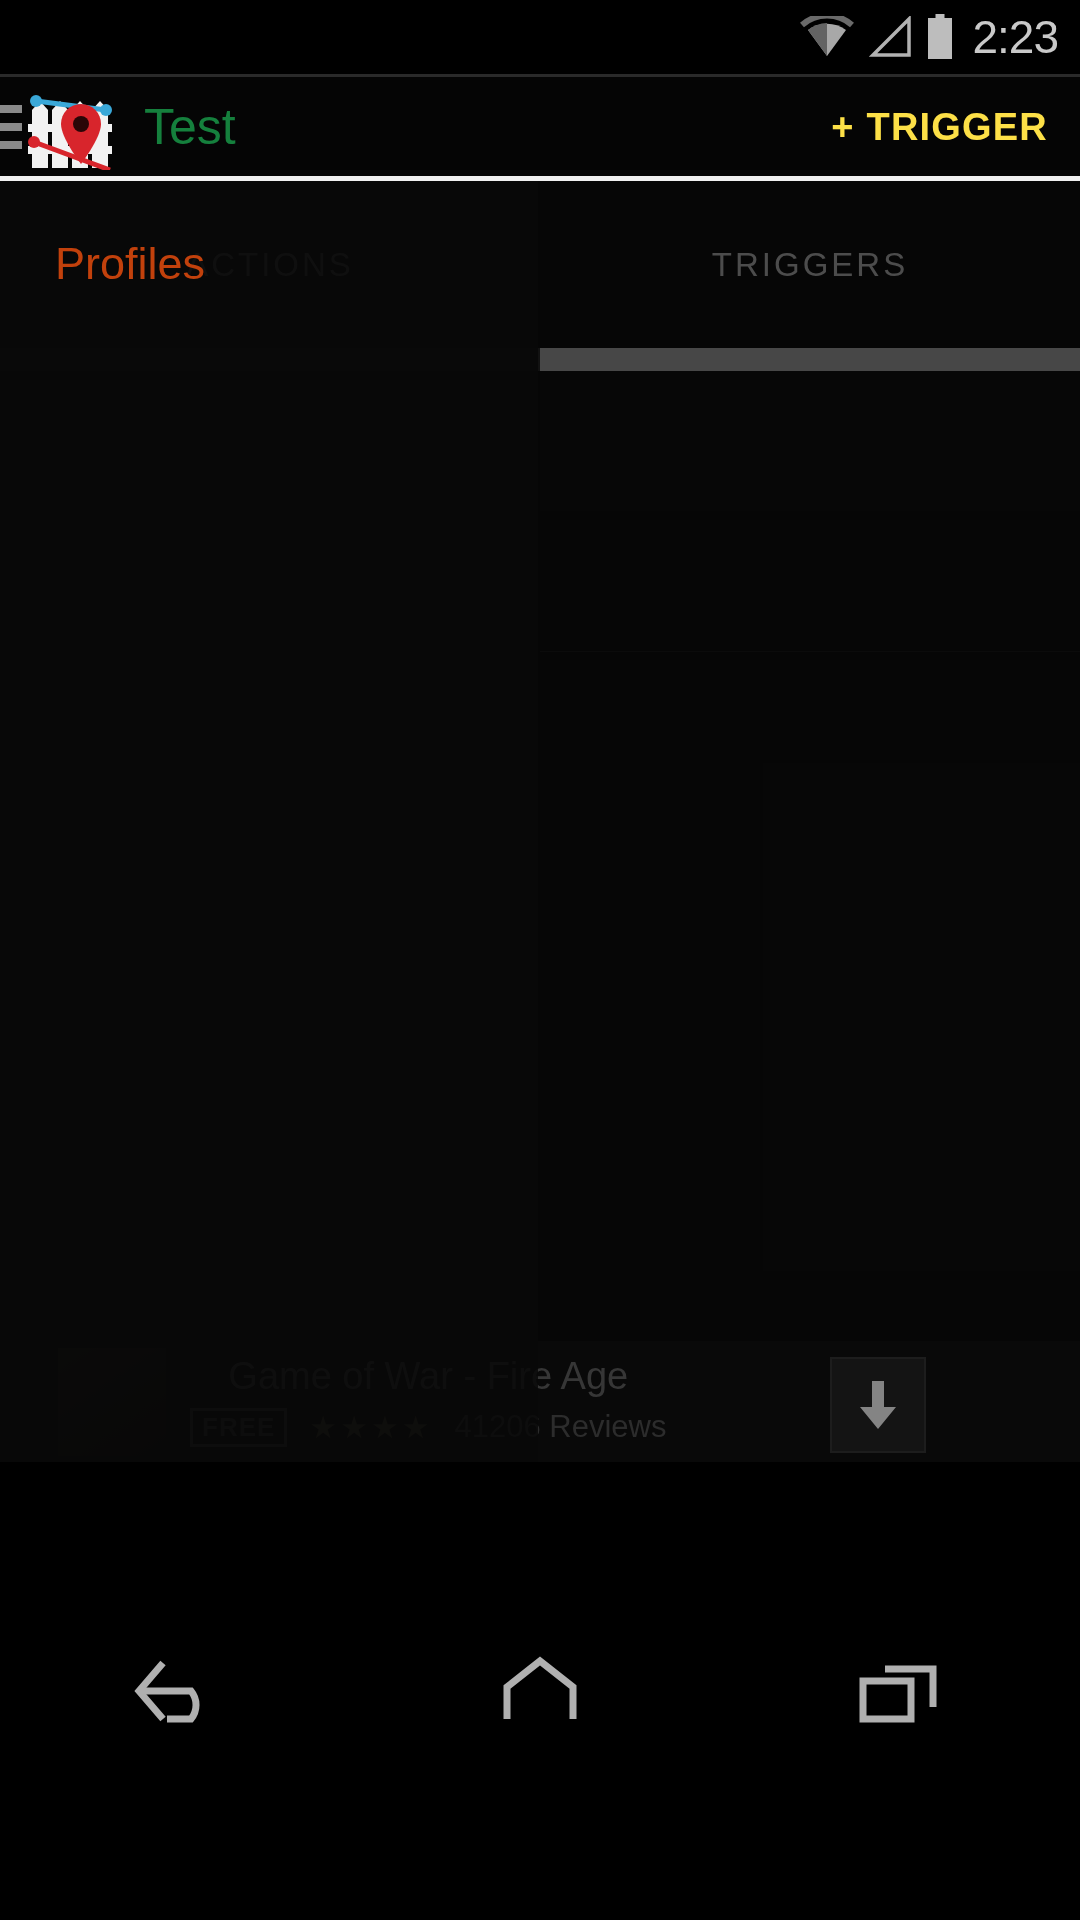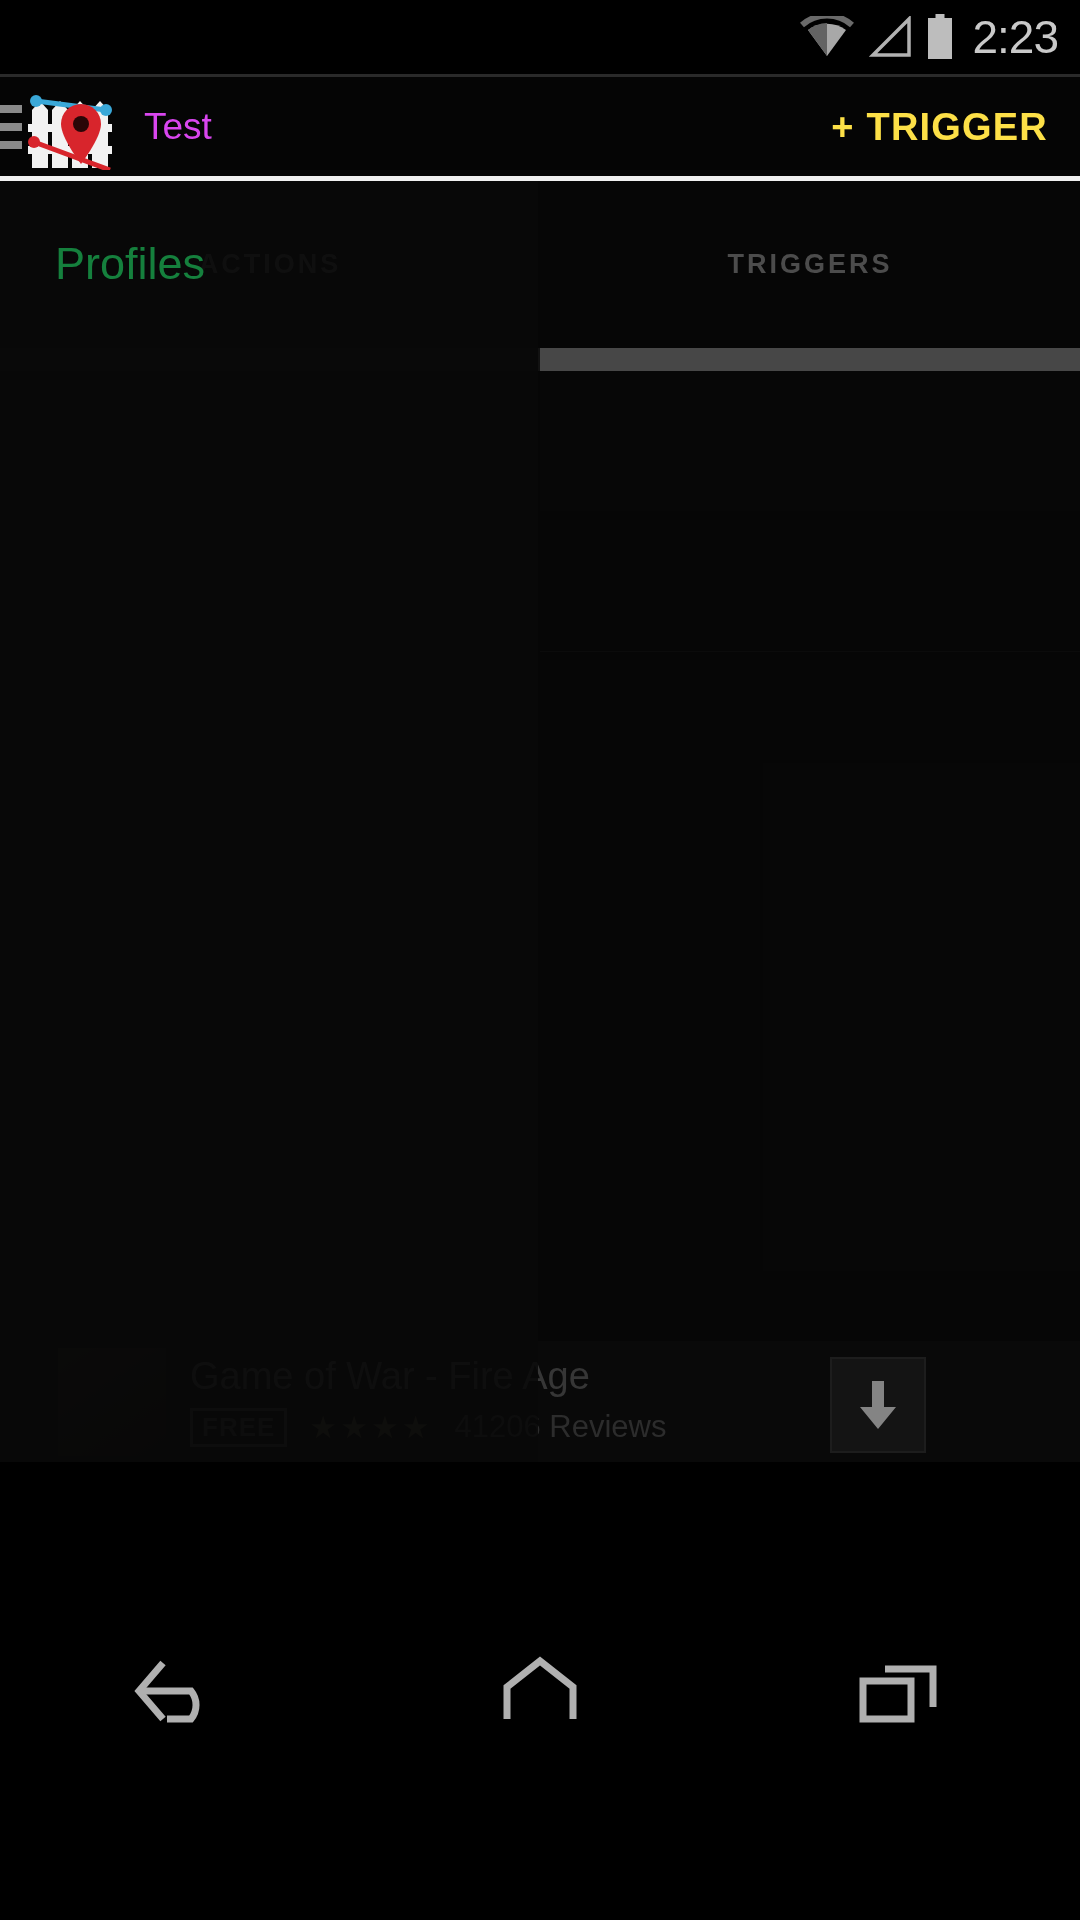--- a/index.html
+++ b/index.html
@@ -10,20 +10,21 @@
     width: 1080px; height: 1920px;
     overflow: hidden;
     font-family: "Liberation Sans", sans-serif;
     -webkit-font-smoothing: antialiased;
   }
   #screen {
     position: relative;
     width: 1080px; height: 1920px;
     background: #000;
     overflow: hidden;
+    text-align: center;
   }
 
   
   #status-bar {
     position: absolute; left: 0; top: 0;
     width: 1080px; height: 74px;
     background: #000;
     display: flex; align-items: center; justify-content: flex-end;
     padding-right: 22px;
     box-sizing: border-box;
@@ -59,22 +60,22 @@
   #drawer-hamburger span {
     display: block; height: 8px; width: 30px; background: #8a8a8a;
   }
   #app-icon {
     position: relative;
     width: 96px; height: 86px;
     margin-left: 26px;
     flex: none;
   }
   #app-title {
-    color: #d946ef;
-    font-size: 37px;
+    color: #15803d;
+    font-size: 50px;
     font-weight: 400;
     margin-left: 22px;
     line-height: 1;
   }
   #add-trigger-button {
     margin-left: auto;
     margin-right: 20px;
     color: #fde047;
     font-size: 38px;
     font-weight: 700;
@@ -98,24 +99,24 @@
   #tab-strip {
     position: absolute; left: 0; top: 0;
     width: 1080px; height: 190px;
   }
   .tab {
     position: absolute; top: 0;
     height: 167px;
     display: flex; align-items: center; justify-content: center;
   }
   .tab-label {
-    font-size: 27px;
+    font-size: 33px;
     letter-spacing: 3px;
     color: #6e6e6e;
-    font-weight: 700;
+    font-weight: 400;
   }
   #tab-actions { left: 0; width: 540px; }
   #tab-triggers { left: 540px; width: 540px; }
   #tab-actions .tab-label { color: #565656; }
   .tab-indicator {
     position: absolute;
     top: 167px;
     height: 23px;
   }
   #tab-indicator-actions {
@@ -196,21 +197,21 @@
     overflow: hidden;
   }
   .drawer-item {
     position: absolute; left: 0; width: 538px;
     height: 110px;
     display: flex; align-items: center;
     box-sizing: border-box;
     padding-left: 55px;
   }
   .drawer-item-label {
-    color: #15803d;
+    color: #c2410c;
     font-size: 45px;
     font-weight: 400;
     line-height: 1;
   }
   #drawer-item-profiles  { top: 27px; }
   #drawer-item-settings  { top: 163px; height: 273px; background: rgba(255,255,255,0.17); }
   #drawer-item-settings .drawer-item-label { margin-top: 0; }
   #drawer-item-about     { top: 490px; }
 
   

